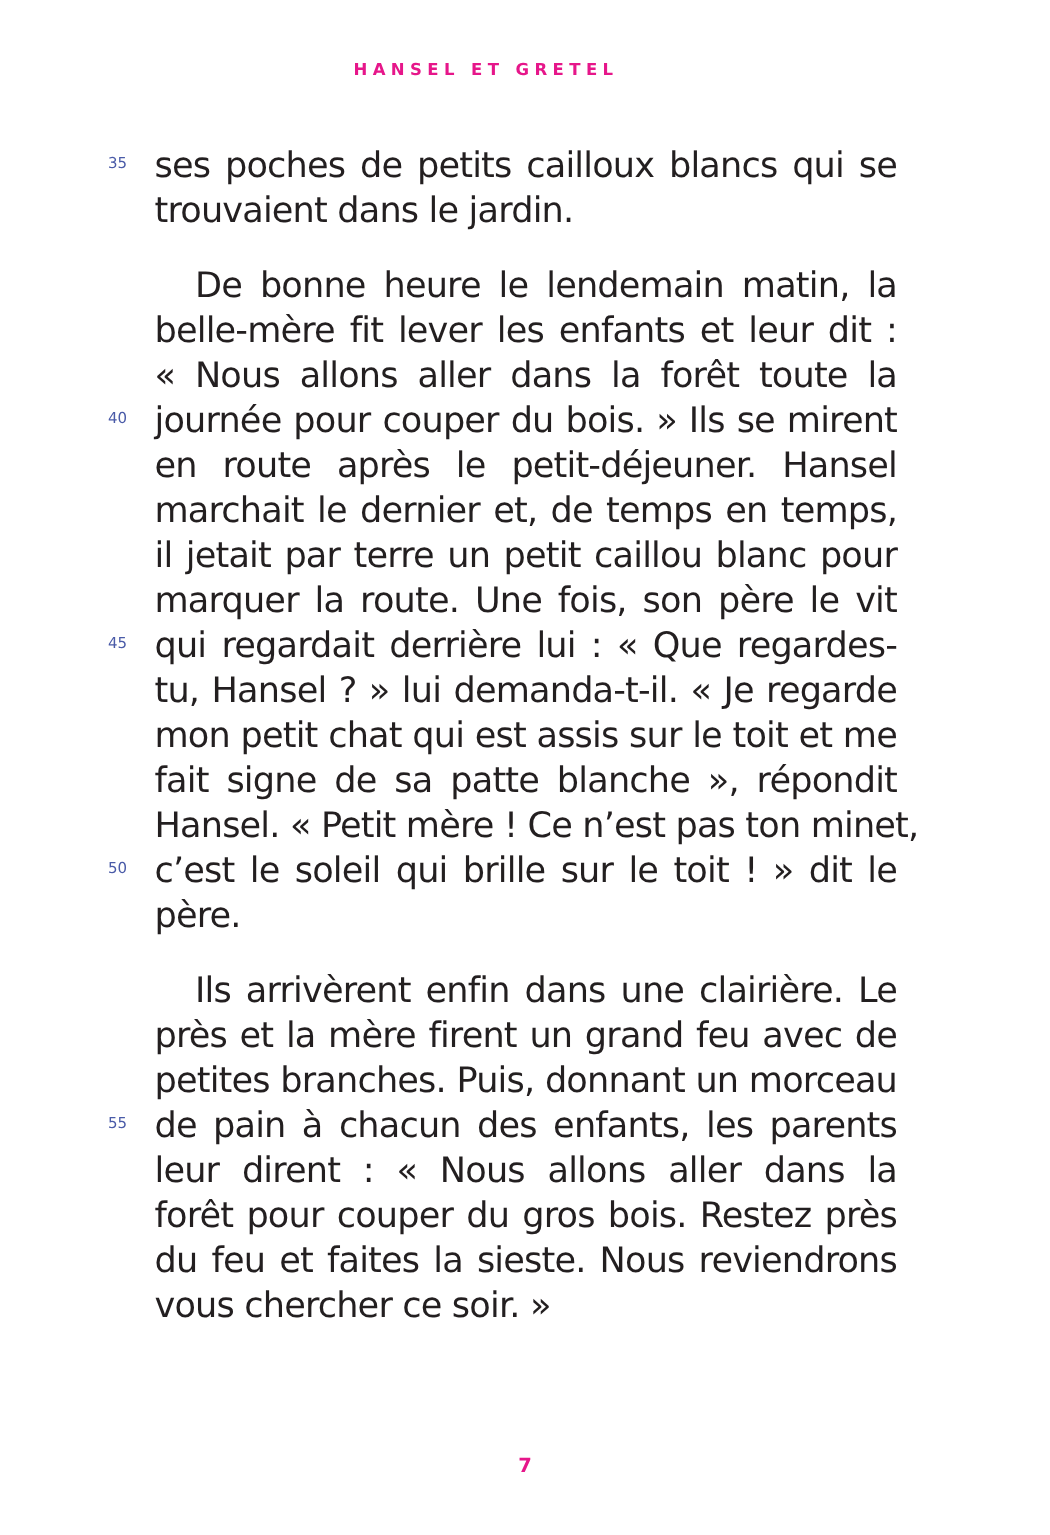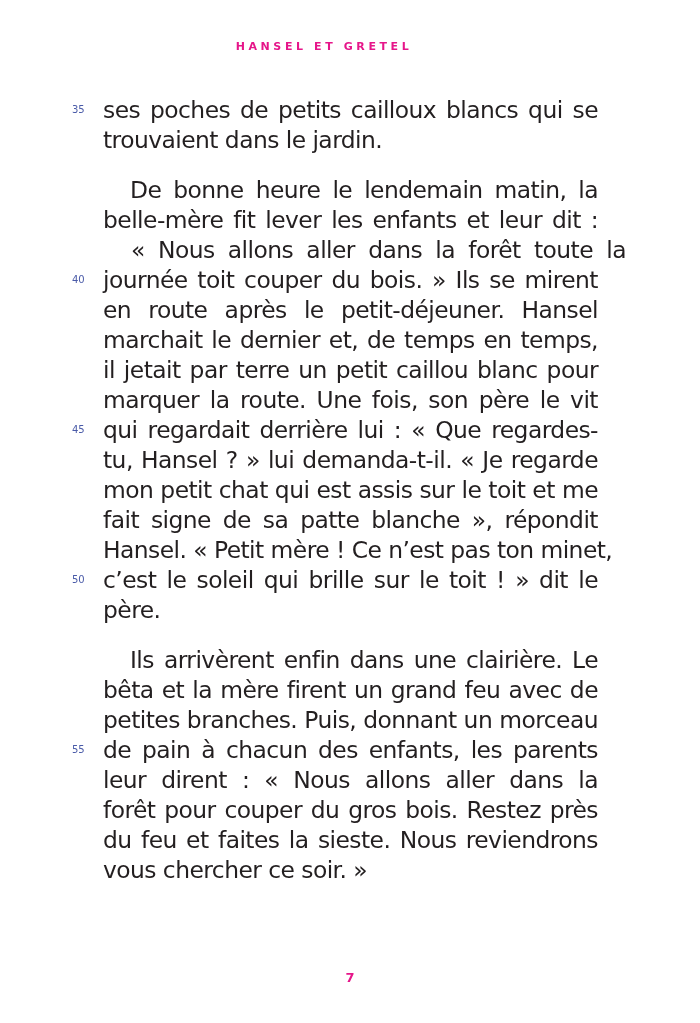--- a/index.html
+++ b/index.html
@@ -88,38 +88,38 @@
 <div class="text-block">
 
   <div>
     <div class="line" style="top:95px;">ses poches de petits cailloux blancs qui se</div>
     <div class="line last" style="top:125px;">trouvaient dans le jardin.</div>
   </div>
 
   <div>
     <div class="line indent" style="top:175px;">De bonne heure le lendemain matin, la</div>
     <div class="line" style="top:205px;">belle-mère fit lever les enfants et leur dit :</div>
-    <div class="line" style="top:235px;margin-left:28px;">« Nous allons aller dans la forêt toute la</div>
-    <div class="line" style="top:265px;">journée toit couper du bois. » Ils se mirent</div>
+    <div class="line" style="top:235px;">« Nous allons aller dans la forêt toute la</div>
+    <div class="line" style="top:265px;">journée pour couper du bois. » Ils se mirent</div>
     <div class="line" style="top:295px;">en route après le petit-déjeuner. Hansel</div>
     <div class="line" style="top:325px;">marchait le dernier et, de temps en temps,</div>
     <div class="line" style="top:355px;">il jetait par terre un petit caillou blanc pour</div>
     <div class="line" style="top:385px;">marquer la route. Une fois, son père le vit</div>
     <div class="line" style="top:415px;">qui regardait derrière lui : « Que regardes-</div>
     <div class="line" style="top:445px;">tu, Hansel ? » lui demanda-t-il. « Je regarde</div>
     <div class="line" style="top:475px;">mon petit chat qui est assis sur le toit et me</div>
     <div class="line" style="top:505px;">fait signe de sa patte blanche », répondit</div>
     <div class="line" style="top:535px;">Hansel. « Petit mère ! Ce n’est pas ton minet,</div>
     <div class="line" style="top:565px;">c’est le soleil qui brille sur le toit ! » dit le</div>
     <div class="line last" style="top:595px;">père.</div>
   </div>
 
   <div>
     <div class="line indent" style="top:645px;">Ils arrivèrent enfin dans une clairière. Le</div>
-    <div class="line" style="top:675px;">bêta et la mère firent un grand feu avec de</div>
+    <div class="line" style="top:675px;">près et la mère firent un grand feu avec de</div>
     <div class="line" style="top:705px;">petites branches. Puis, donnant un morceau</div>
     <div class="line" style="top:735px;">de pain à chacun des enfants, les parents</div>
     <div class="line" style="top:765px;">leur dirent : « Nous allons aller dans la</div>
     <div class="line" style="top:795px;">forêt pour couper du gros bois. Restez près</div>
     <div class="line" style="top:825px;">du feu et faites la sieste. Nous reviendrons</div>
     <div class="line last" style="top:855px;">vous chercher ce soir. »</div>
   </div>
 </div>
 
 <div class="folio">7</div>

